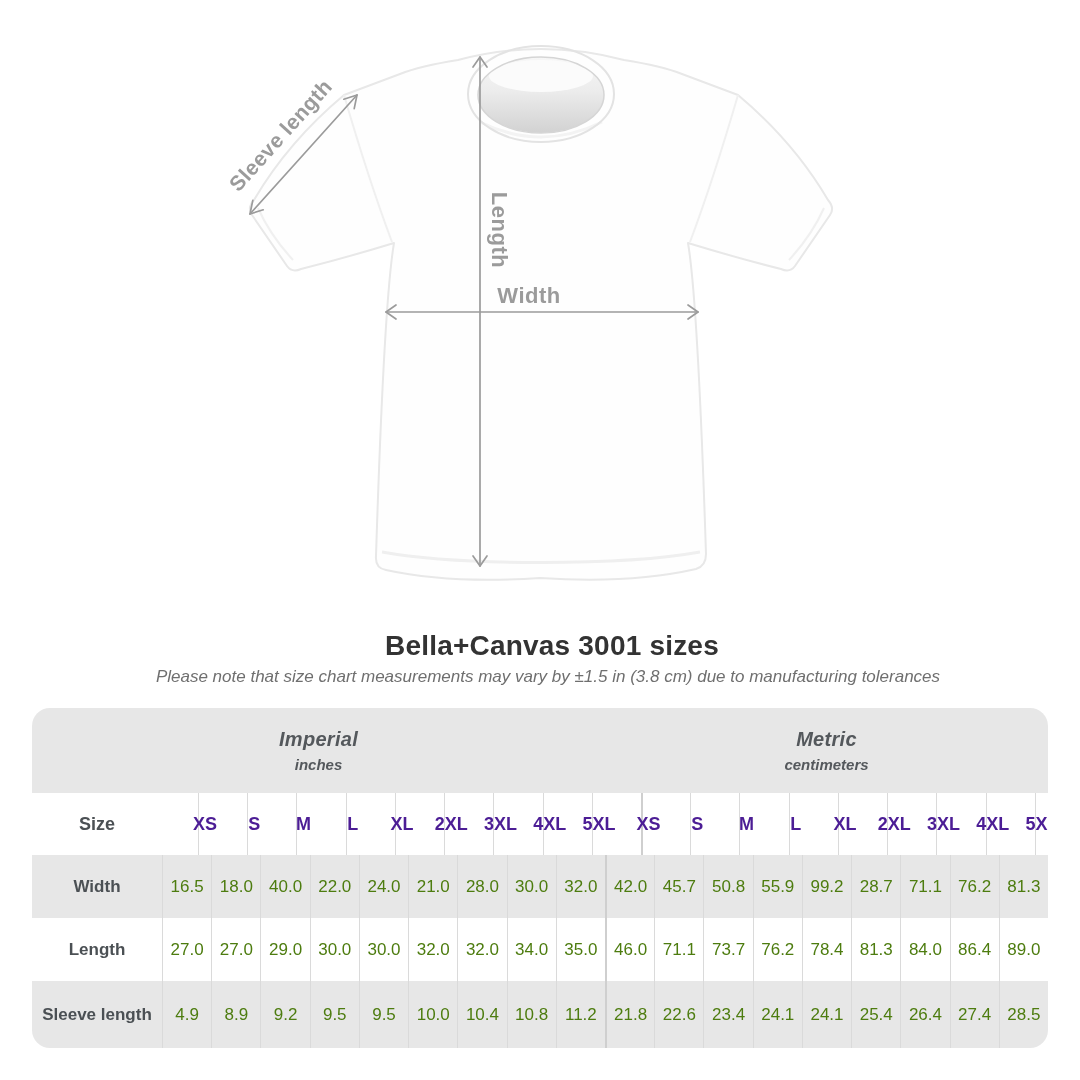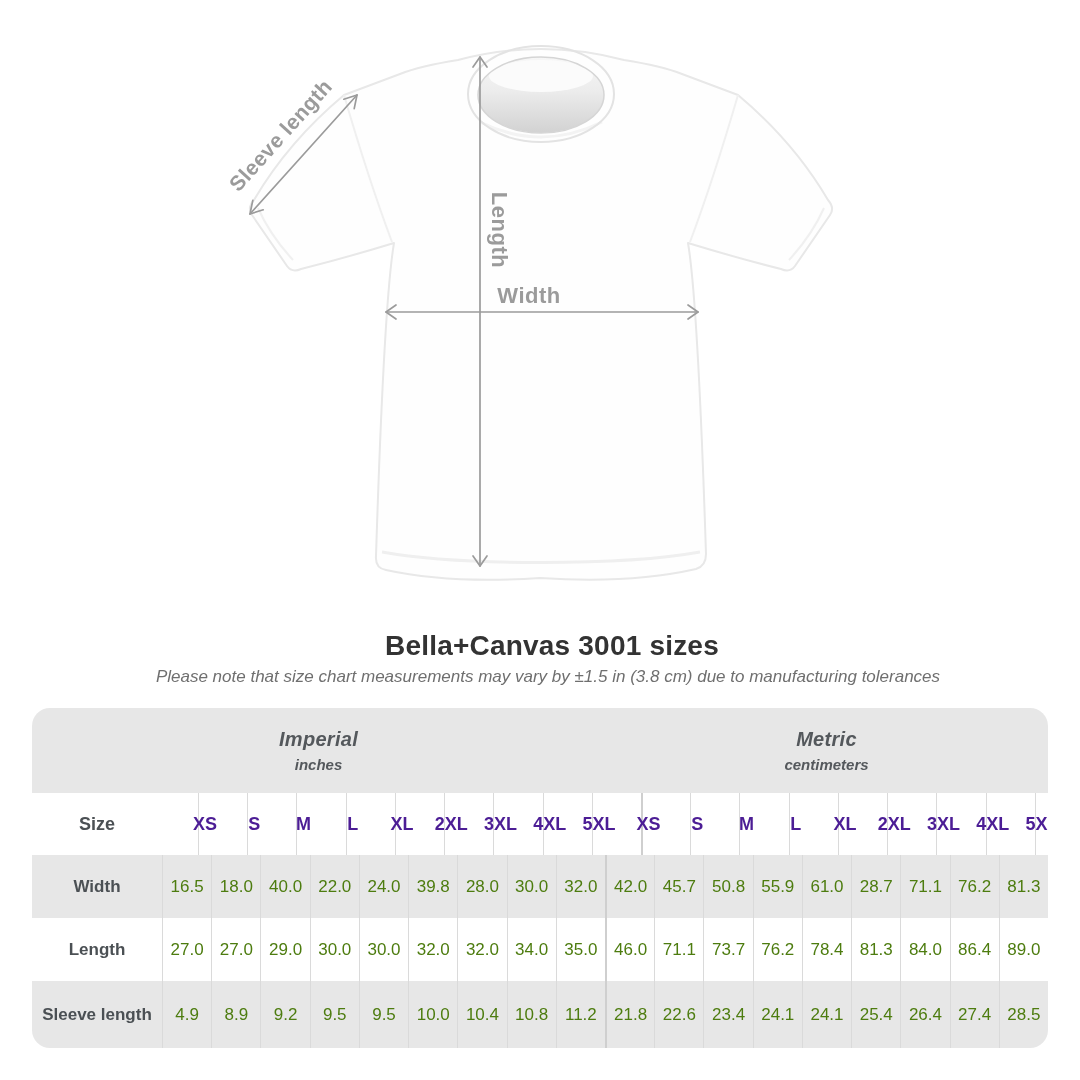--- a/index.html
+++ b/index.html
@@ -141,29 +141,29 @@
       <div class="cell sizehead vline">2XL</div>
       <div class="cell sizehead vline">3XL</div>
       <div class="cell sizehead vline">4XL</div>
       <div class="cell sizehead vline">5XL</div>
       <div class="cell rowlabel shade">Width</div>
       <div class="cell val vline shade">16.5</div>
       <div class="cell val vline shade">18.0</div>
       <div class="cell val vline shade">40.0</div>
       <div class="cell val vline shade">22.0</div>
       <div class="cell val vline shade">24.0</div>
-      <div class="cell val vline shade">39.8</div>
+      <div class="cell val vline shade">21.0</div>
       <div class="cell val vline shade">28.0</div>
       <div class="cell val vline shade">30.0</div>
       <div class="cell val vline shade">32.0</div>
       <div class="cell val sec shade">42.0</div>
       <div class="cell val vline shade">45.7</div>
       <div class="cell val vline shade">50.8</div>
       <div class="cell val vline shade">55.9</div>
-      <div class="cell val vline shade">61.0</div>
+      <div class="cell val vline shade">99.2</div>
       <div class="cell val vline shade">28.7</div>
       <div class="cell val vline shade">71.1</div>
       <div class="cell val vline shade">76.2</div>
       <div class="cell val vline shade">81.3</div>
       <div class="cell rowlabel">Length</div>
       <div class="cell val vline">27.0</div>
       <div class="cell val vline">27.0</div>
       <div class="cell val vline">29.0</div>
       <div class="cell val vline">30.0</div>
       <div class="cell val vline">30.0</div>

